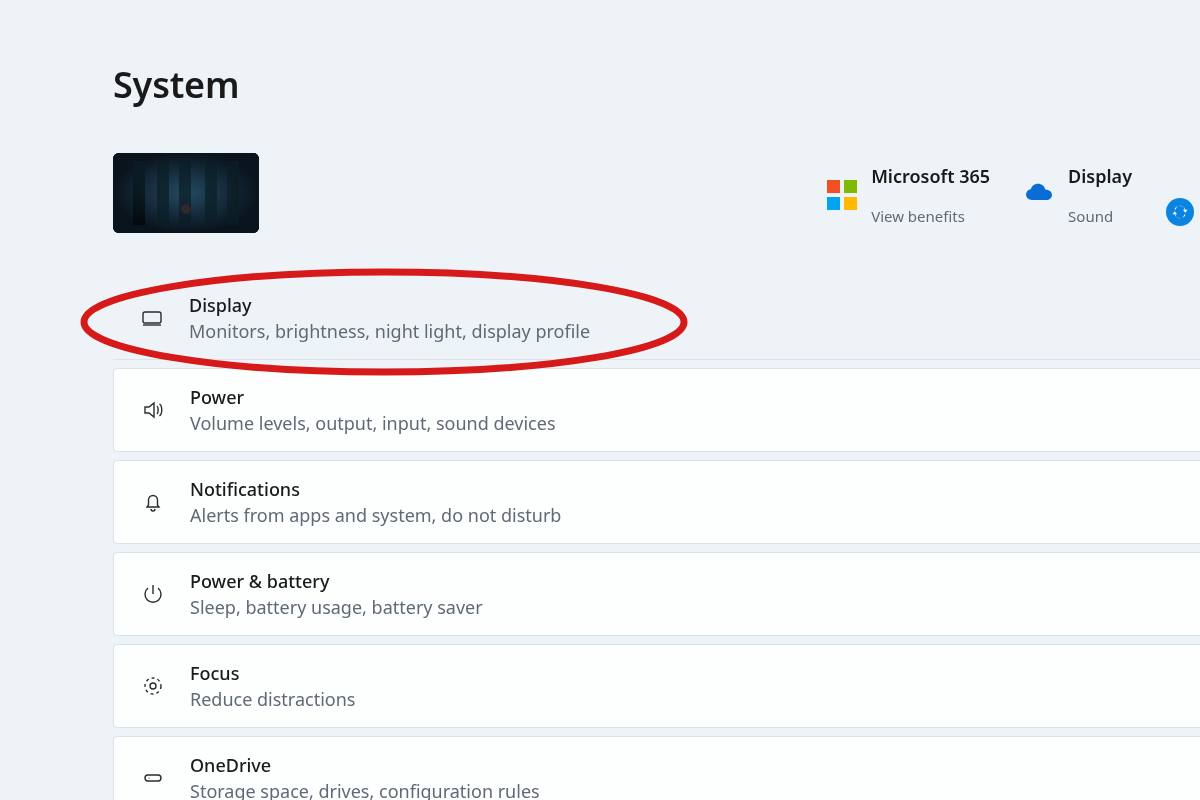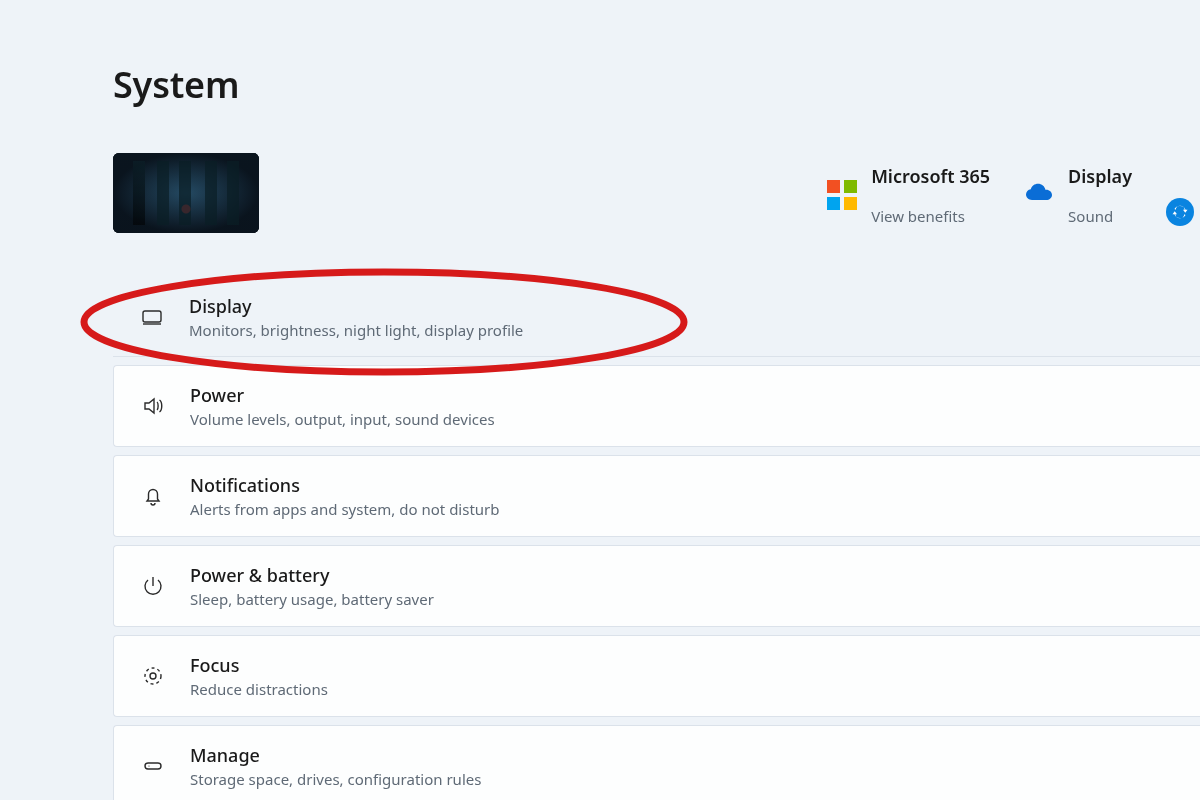--- a/index.html
+++ b/index.html
@@ -141,21 +141,21 @@
   }
   .setting-icon {
     width: 26px; height: 26px;
     flex: 0 0 26px;
     display:flex; align-items:center; justify-content:center;
     color:#2b2b2b;
   }
   .setting-icon svg { width: 24px; height: 24px; stroke:#2b2b2b; fill:none; stroke-width:1.4; }
   .setting-texts { display:flex; flex-direction:column; }
   .setting-title { font-size: 18px; font-weight: 500; color:#1a1a1a; }
-  .setting-desc { font-size: 15px; color: var(--muted); margin-top: 2px; }
+  .setting-desc { font-size: 18px; color: var(--muted); margin-top: 2px; }
 
   
   .annotation-ellipse {
     position: absolute;
     left: 74px;
     top: 263px;
     width: 620px;
     height: 118px;
     pointer-events: none;
   }
@@ -271,21 +271,21 @@
     </div>
 
     <div class="setting-card">
       <span class="setting-icon">
         <svg viewBox="0 0 24 24">
             <rect x="4" y="9" width="16" height="6" rx="3"></rect>
             <circle cx="8" cy="12" r="0.6" fill="#2b2b2b" stroke="none"></circle>
           </svg>
       </span>
       <div class="setting-texts">
-        <div class="setting-title">Manage</div>
+        <div class="setting-title">OneDrive</div>
         <div class="setting-desc">Storage space, drives, configuration rules</div>
       </div>
     </div>
 
   </div>
 
   <div class="annotation-ellipse">
     <svg viewBox="0 0 620 118">
       <ellipse cx="310" cy="59" rx="300" ry="50" fill="none" stroke="#d61a1a" stroke-width="7"></ellipse>
     </svg>

